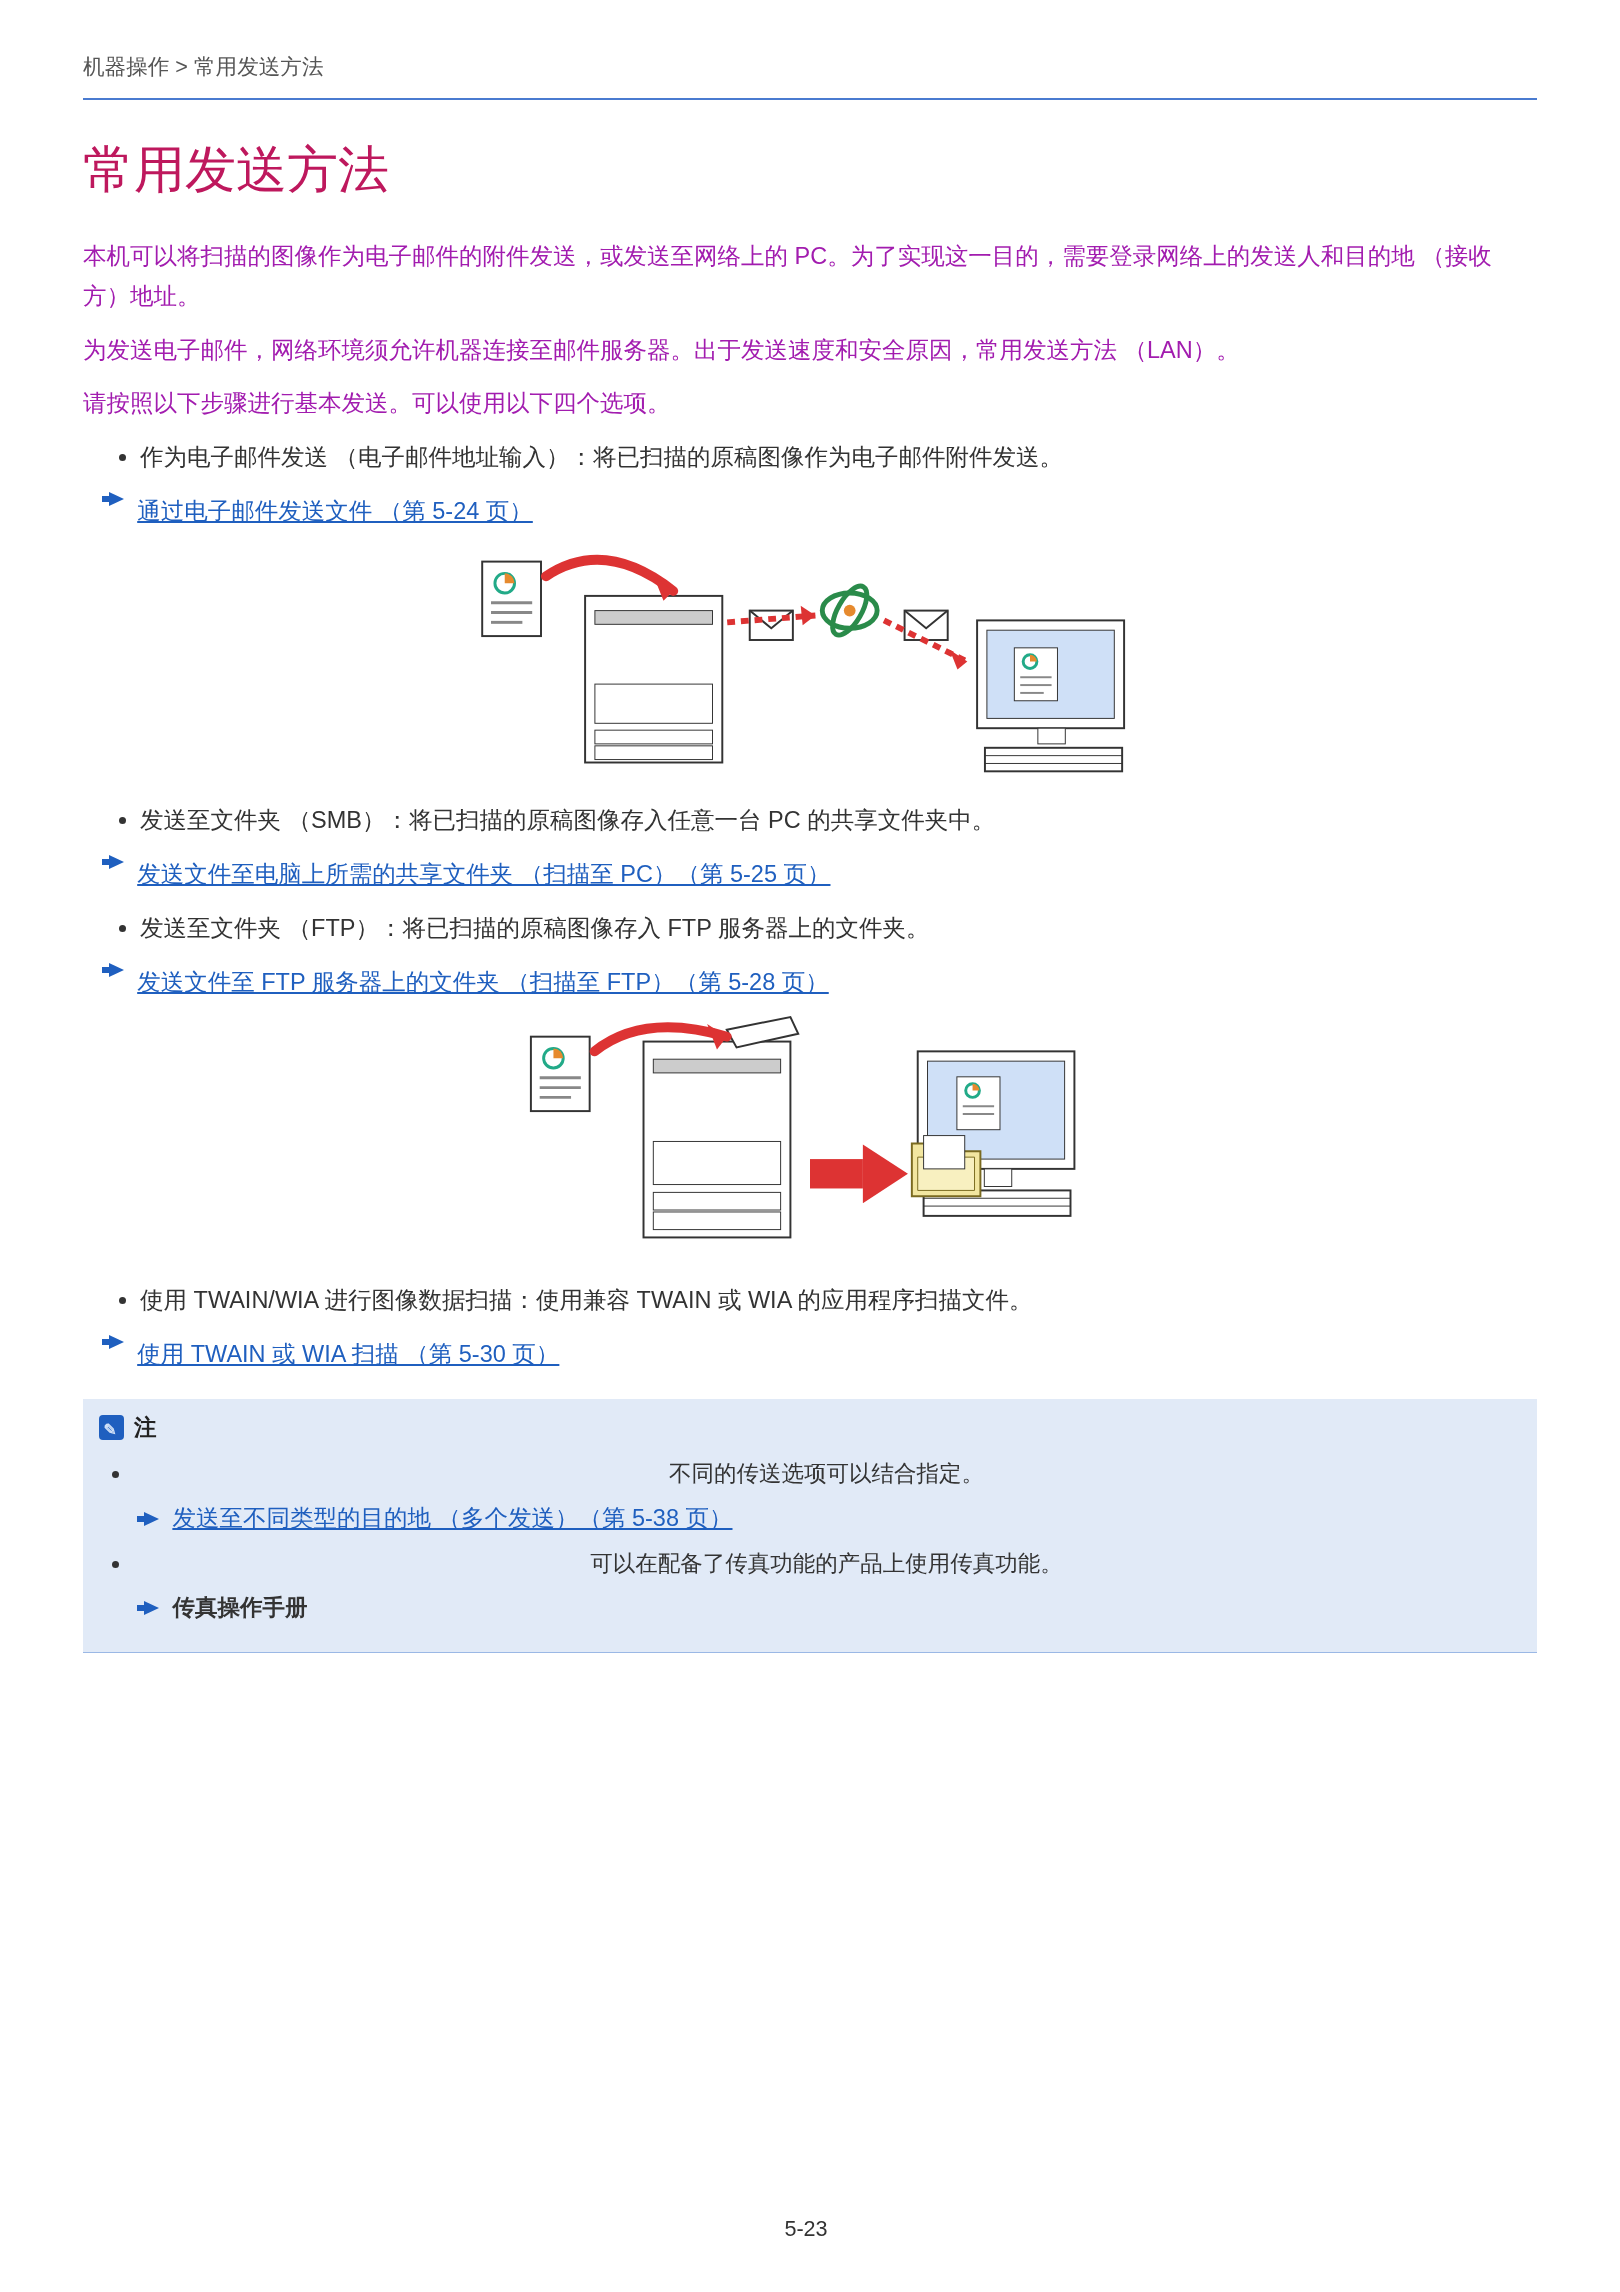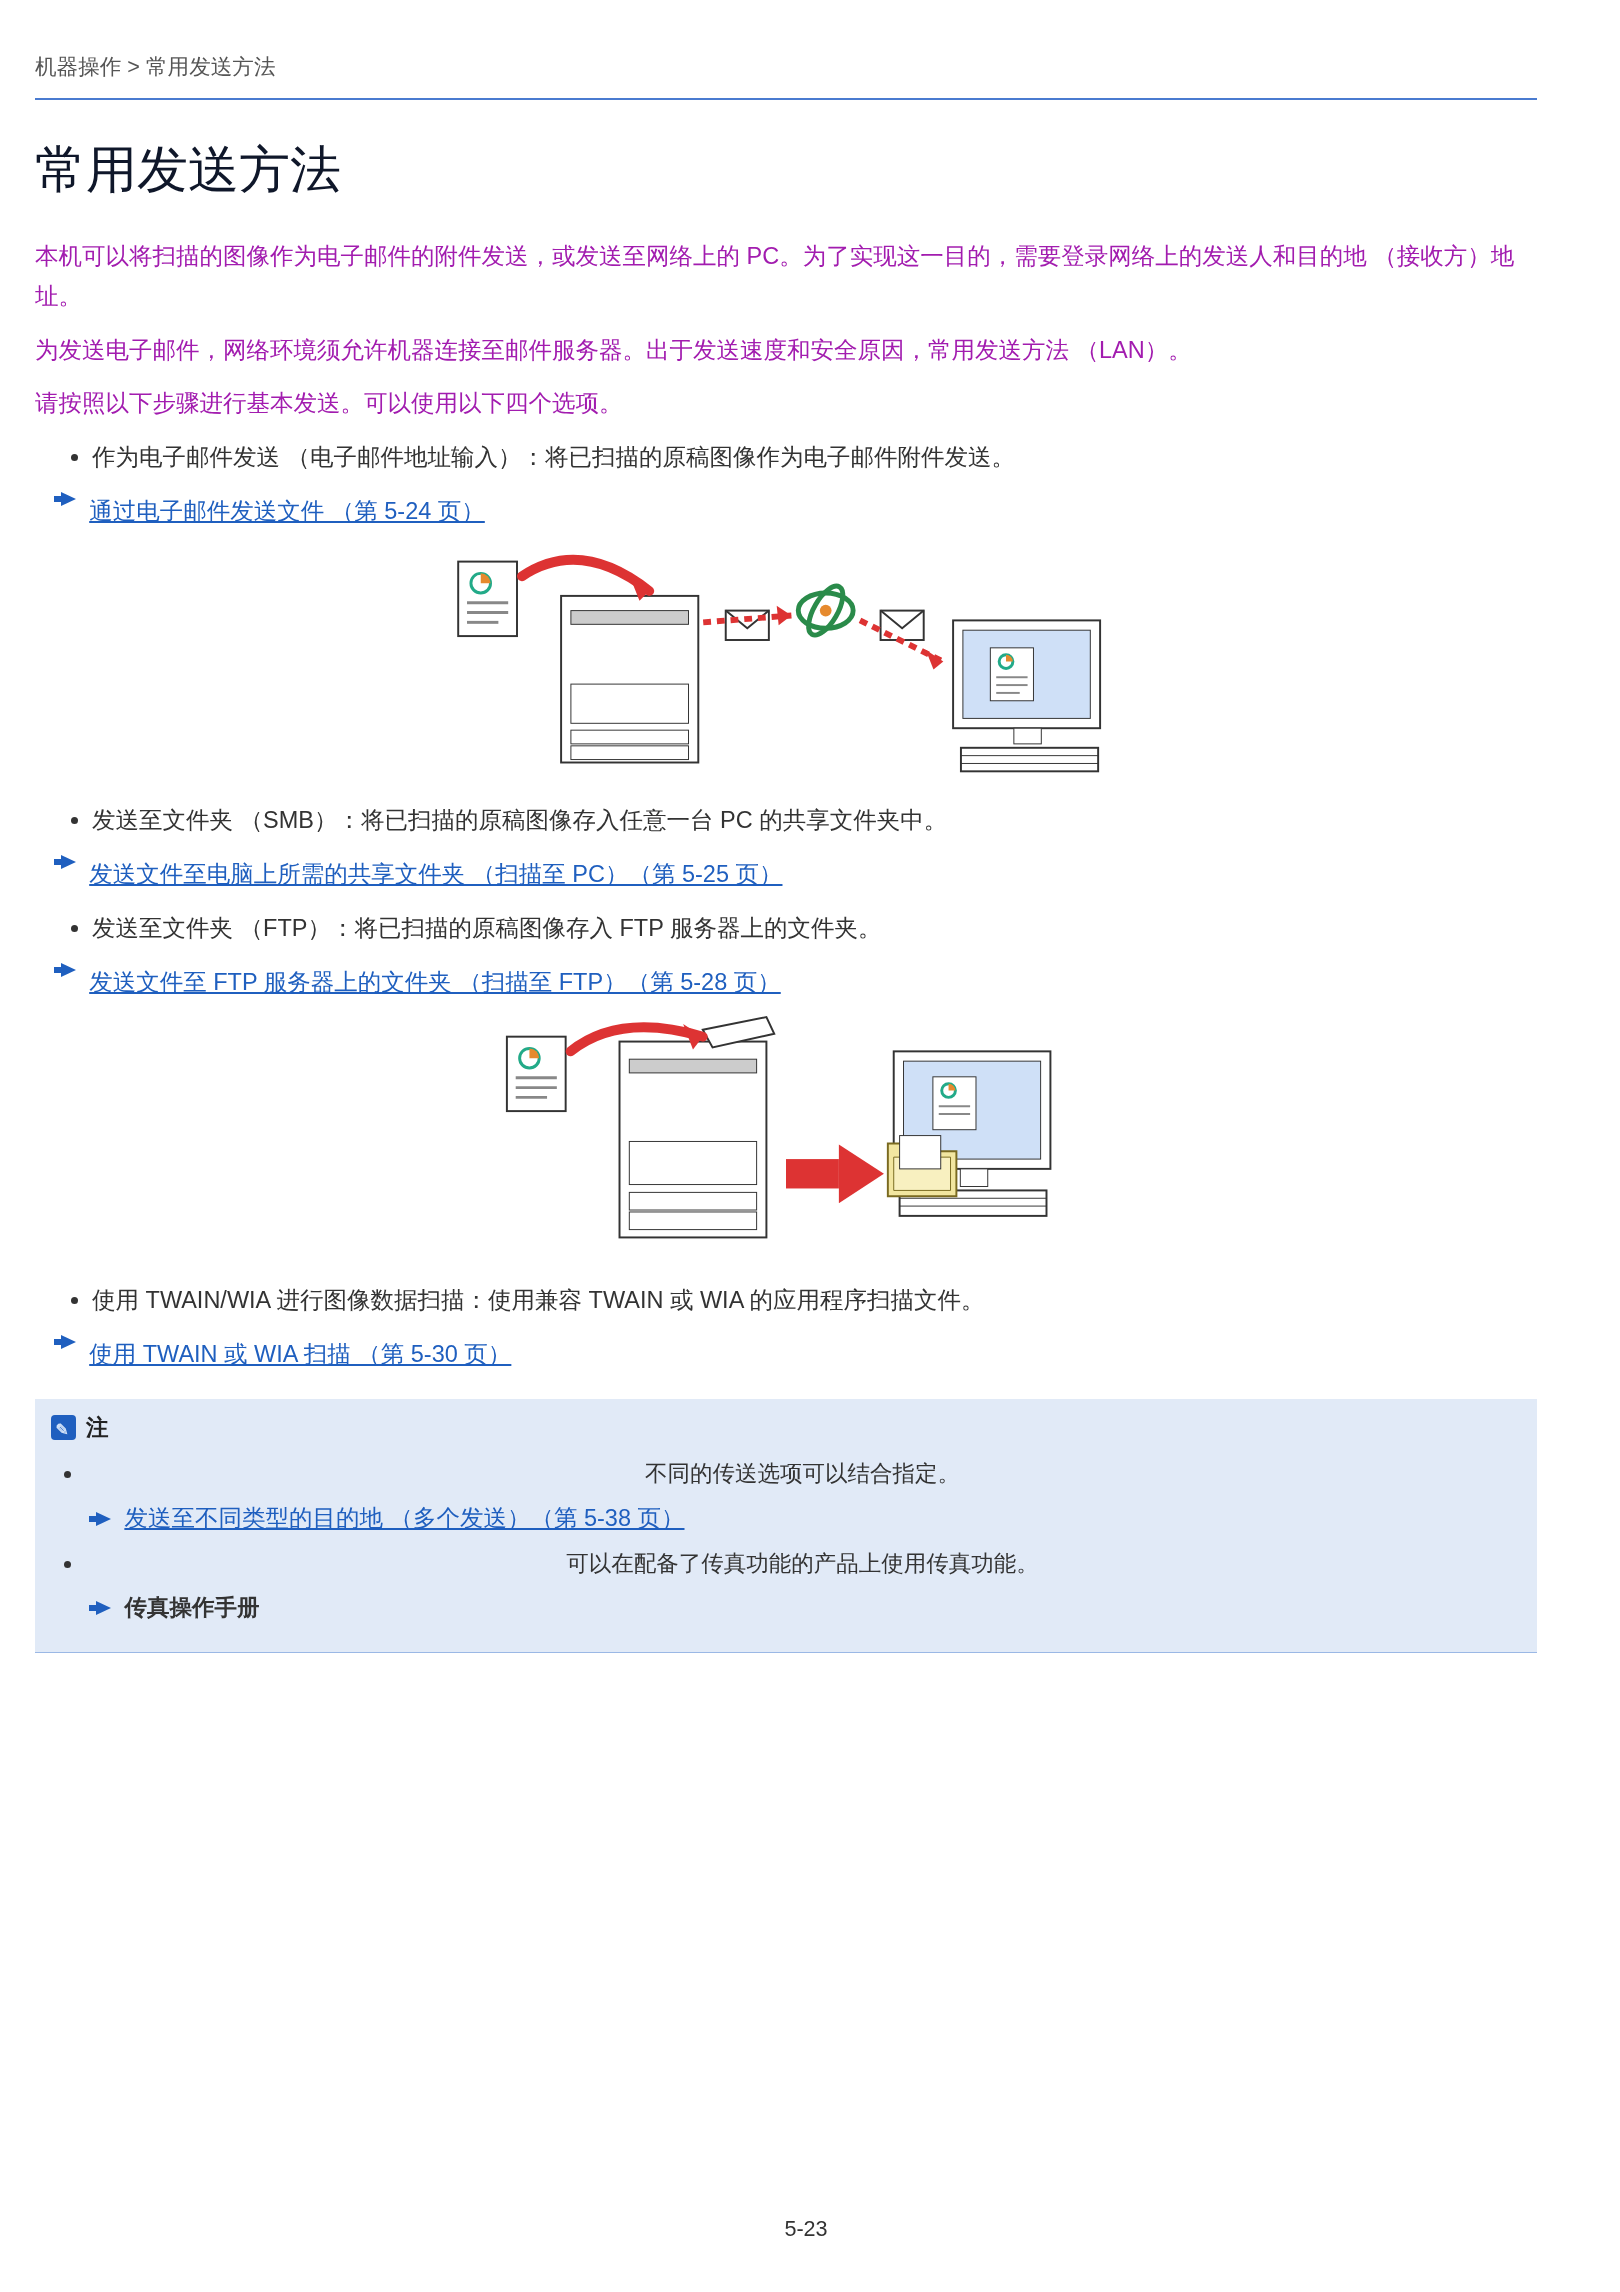--- a/index.html
+++ b/index.html
@@ -5,38 +5,38 @@
   body {
     margin: 0;
     padding: 0;
     background: #fff;
     font-family: "Microsoft YaHei", "SimSun", Arial, sans-serif;
   }
   .page {
     width: 1620px;
     height: 2293px;
     position: relative;
-    padding: 49px 83px 0 35px;
+    padding: 49px 83px 0 83px;
     box-sizing: border-box;
     color: #333;
     font-size: 23.5px;
     line-height: 1.7;
   }
   .breadcrumb {
     font-size: 21.6px;
     color: #555;
     margin-bottom: 11.8px;
   }
   .hr-top {
     border: none;
     border-top: 2.9px solid #4a7bd0;
     margin: 0 0 27.4px 0;
   }
   h1.title {
-    color: #0f172a;
+    color: #be185d;
     font-size: 51px;
     font-weight: 400;
     margin: 0 0 23.5px 0;
   }
   p.body {
     margin: 0 0 13.7px 0;
     color: #a21caf;
   }
   ul.bullets {
     list-style: disc;

